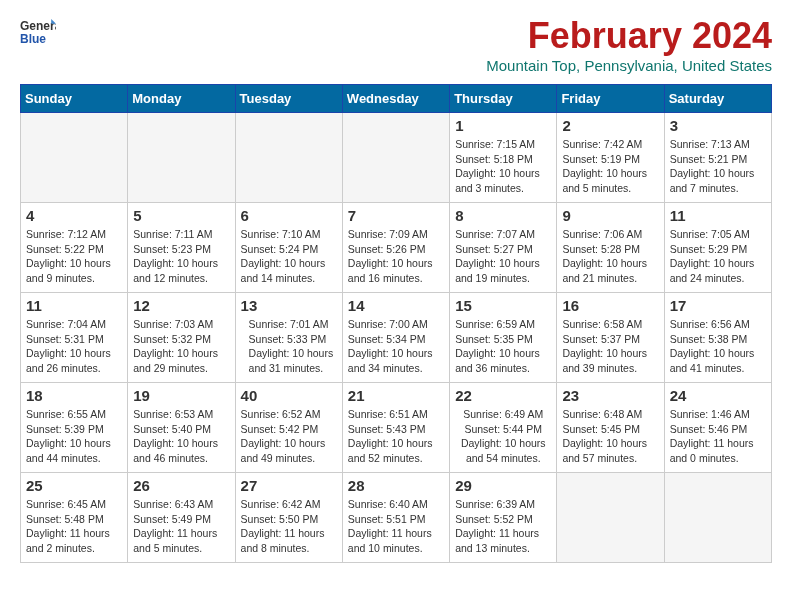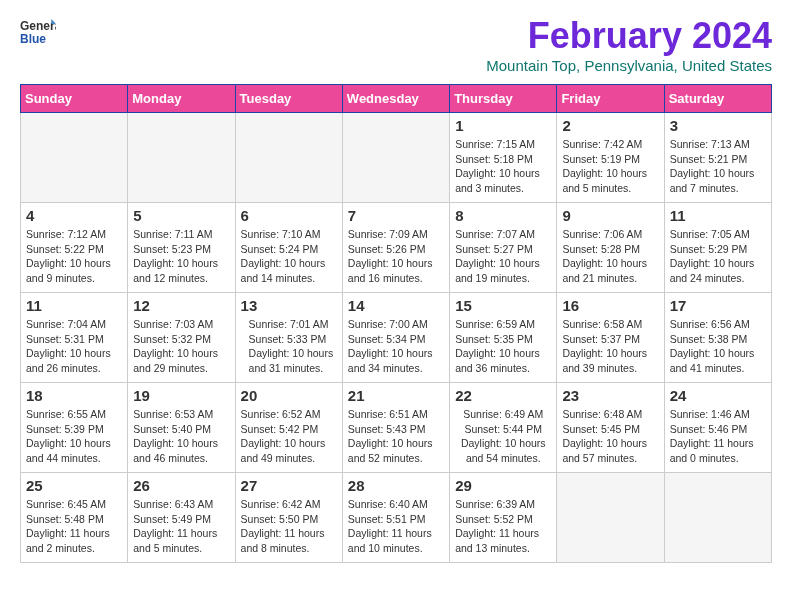--- a/index.html
+++ b/index.html
@@ -20,33 +20,33 @@
       display: flex;
       align-items: center;
       gap: 4px;
     }
     .title-area {
       text-align: right;
     }
     .cal-title {
       font-size: 36px;
       font-weight: bold;
-      color: #6d28d9;
+      color: #b91c1c;
     }
     .cal-subtitle {
       font-size: 15px;
       color: #0f766e;
     }
     table {
       width: 100%;
       border-collapse: collapse;
       table-layout: fixed;
     }
     thead tr th {
-      background: #ec4899;
+      background: #0369a1;
       color: #fff;
       font-size: 13px;
       font-weight: bold;
       padding: 6px 4px;
       text-align: left;
       border: 1px solid #1a44aa;
     }
     tbody tr td {
       border: 1px solid #ccc;
       vertical-align: top;
@@ -239,21 +239,21 @@
 and 44 minutes.</div>
         </td>
         <td>
           <div class="day-number">19</div>
           <div class="day-info" style="white-space: pre-line;">Sunrise: 6:53 AM
 Sunset: 5:40 PM
 Daylight: 10 hours
 and 46 minutes.</div>
         </td>
         <td>
-          <div class="day-number">20</div>
+          <div class="day-number">40</div>
           <div class="day-info" style="white-space: pre-line;">Sunrise: 6:52 AM
 Sunset: 5:42 PM
 Daylight: 10 hours
 and 49 minutes.</div>
         </td>
         <td>
           <div class="day-number">21</div>
           <div class="day-info" style="white-space: pre-line;">Sunrise: 6:51 AM
 Sunset: 5:43 PM
 Daylight: 10 hours

